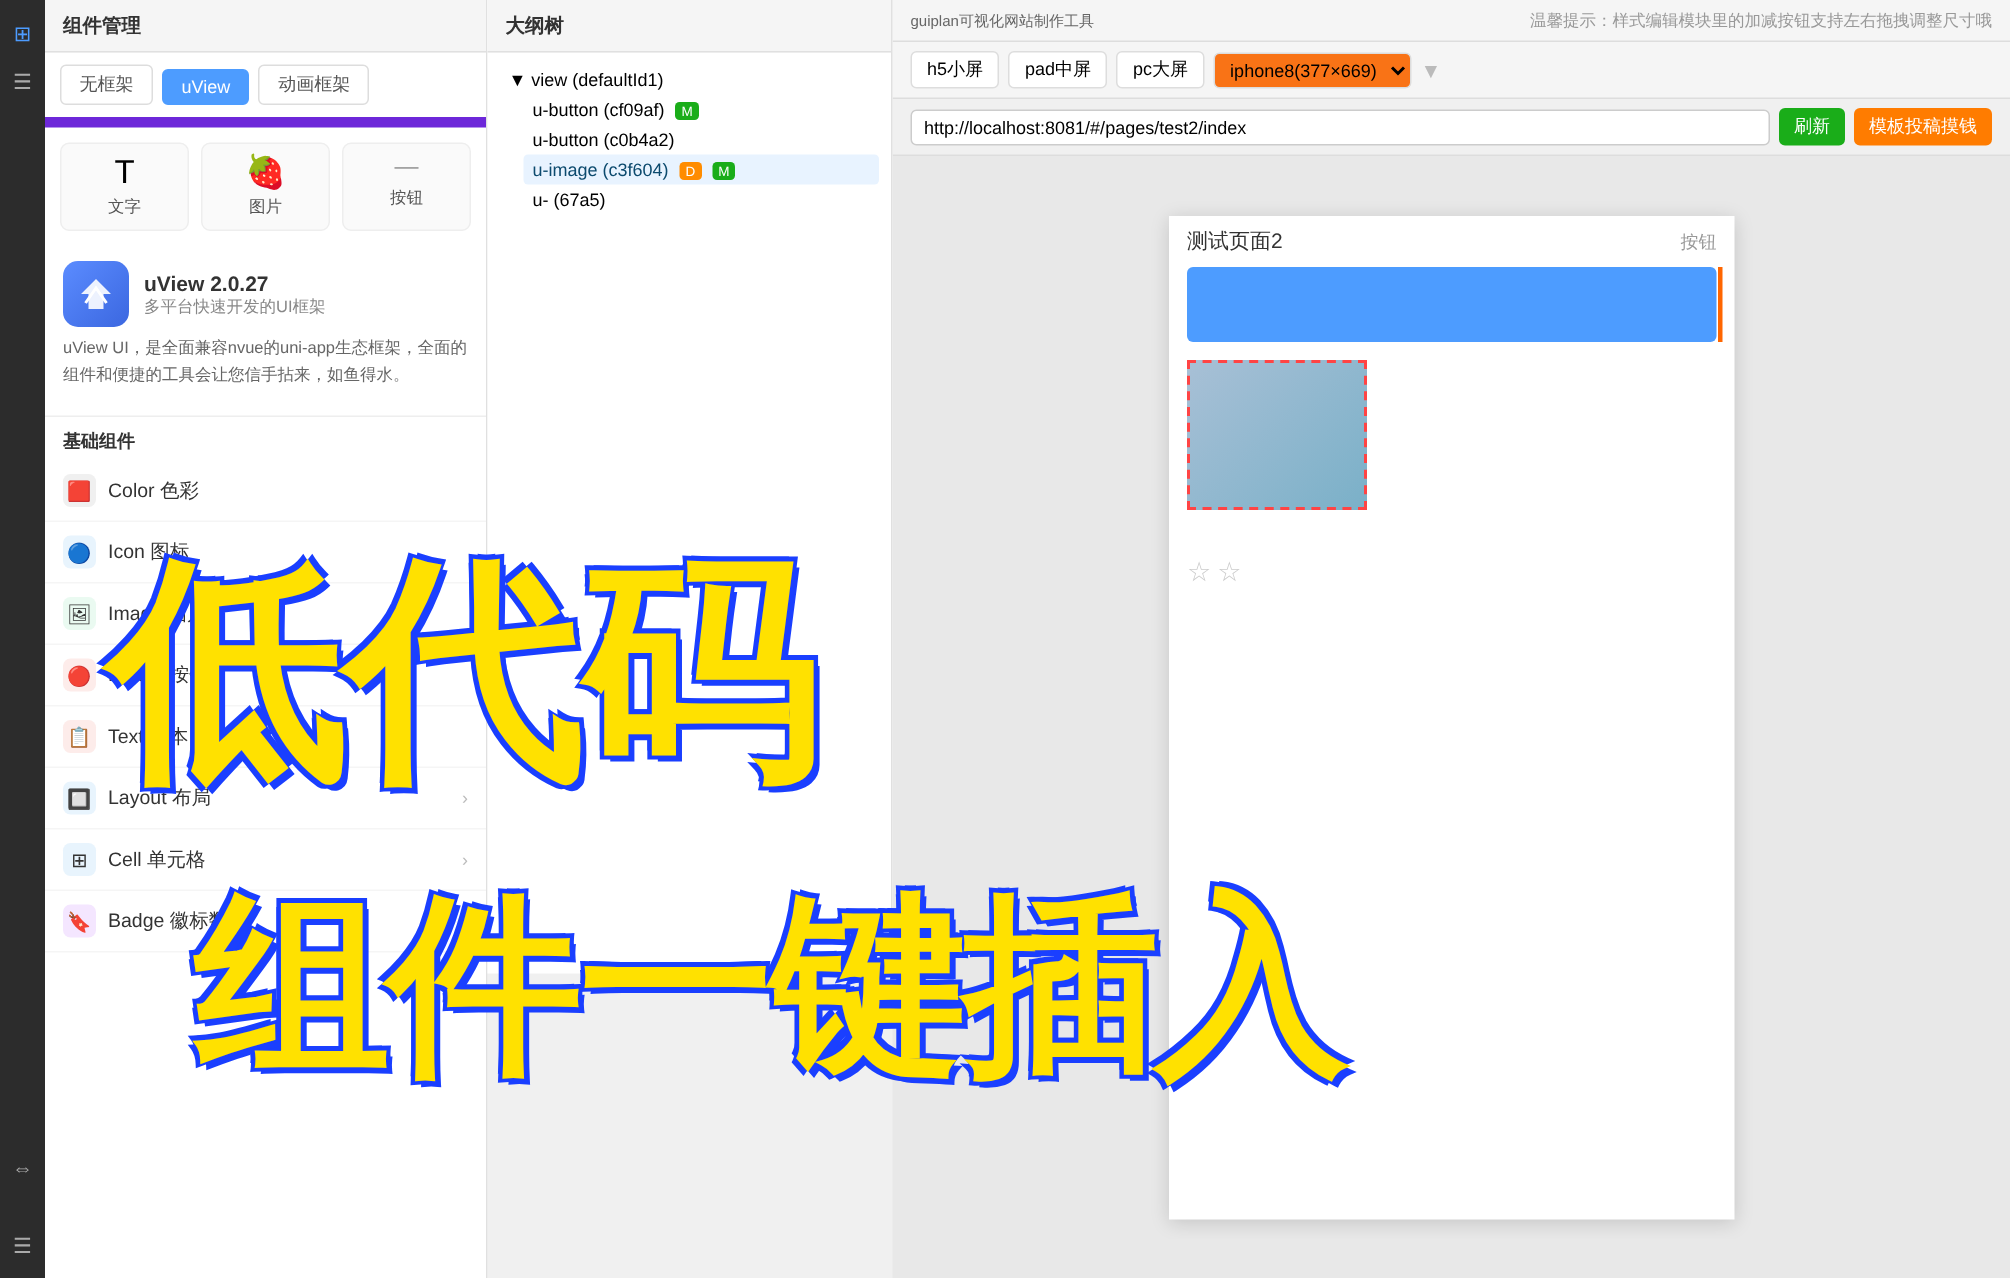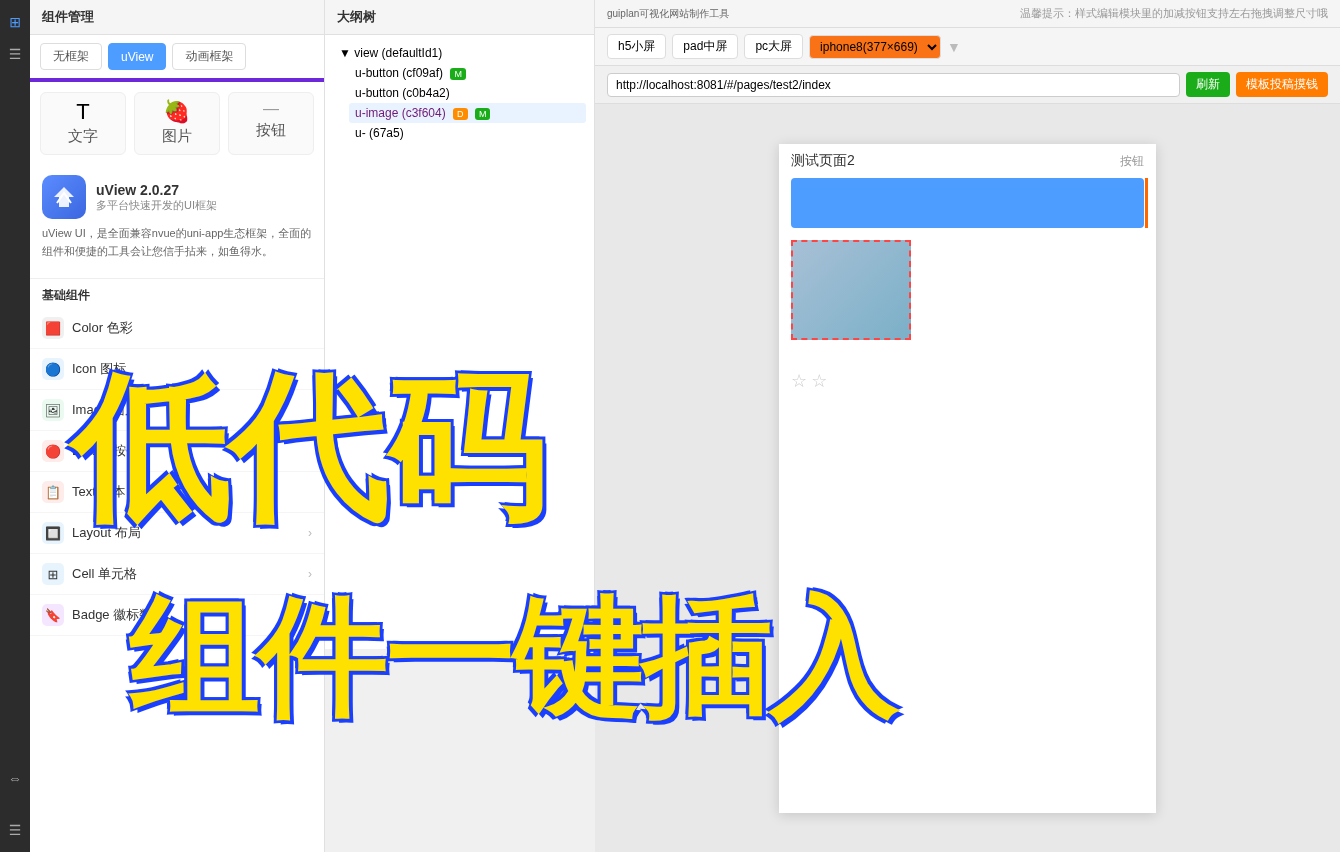--- a/index.html
+++ b/index.html
@@ -60,21 +60,22 @@
       padding: 8px 12px;
       font-size: 13px;
       color: #333;
       font-weight: bold;
     }
 
     .comp-panel-tabs {
       display: flex;
       padding: 8px 10px;
       gap: 6px;
-      border-bottom: 4px solid #6d28d9;
+      border-bottom: 7px solid #6d28d9;
+      align-items: flex-end;
     }
 
     .tab-btn {
       padding: 4px 12px;
       border-radius: 4px;
       font-size: 12px;
       cursor: pointer;
       border: 1px solid #ddd;
       background: #fff;
       color: #555;
@@ -103,21 +104,21 @@
       cursor: pointer;
       background: #fafafa;
     }
 
     .comp-item-icon {
       font-size: 22px;
       line-height: 1;
     }
 
     .comp-item-label {
-      font-size: 15px;
+      font-size: 11px;
       color: #555;
     }
 
     
     .uview-library {
       padding: 10px 12px;
       border-bottom: 1px solid #eee;
     }
 
     .uview-logo-row {
@@ -544,21 +545,21 @@
     </div>
     <div class="tree-indent">
       <div class="tree-item">
         <span>u-button (cf09af)</span>
         <span class="badge-m">M</span>
       </div>
       <div class="tree-item">
         <span>u-button (c0b4a2)</span>
       </div>
       <div class="tree-item selected">
-        <span style="color:#701a75;">u-image (c3f604)</span>
+        <span style="color:#0c4a6e;">u-image (c3f604)</span>
         <span class="badge-d">D</span>
         <span class="badge-m">M</span>
       </div>
       <div class="tree-item">
         <span>u- (67a5)</span>
       </div>
     </div>
   </div>
 </div>
 

